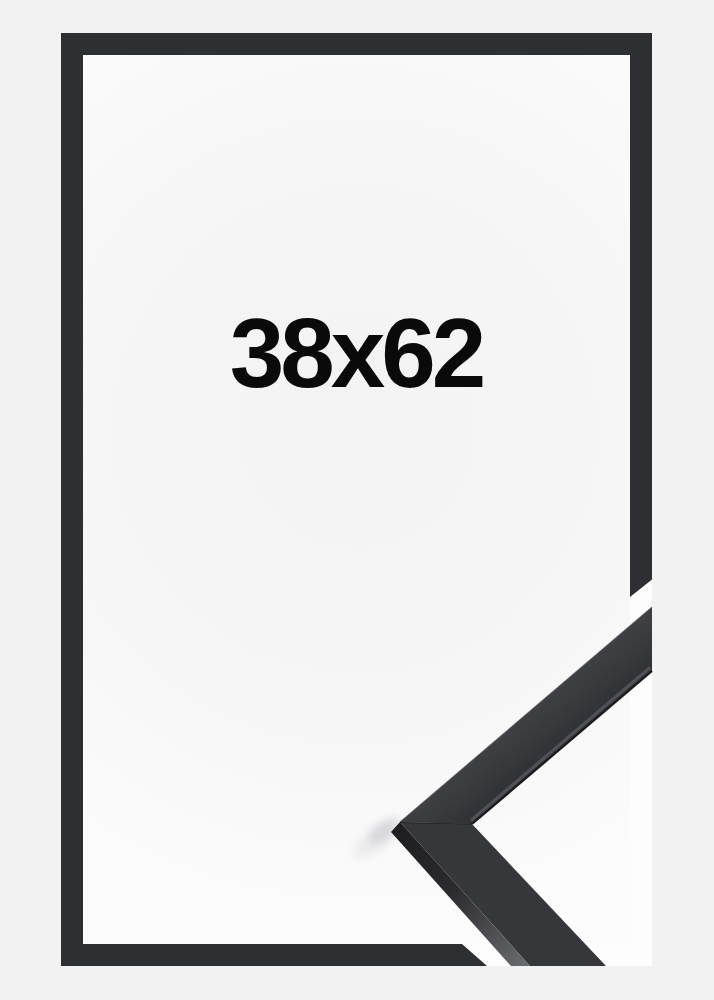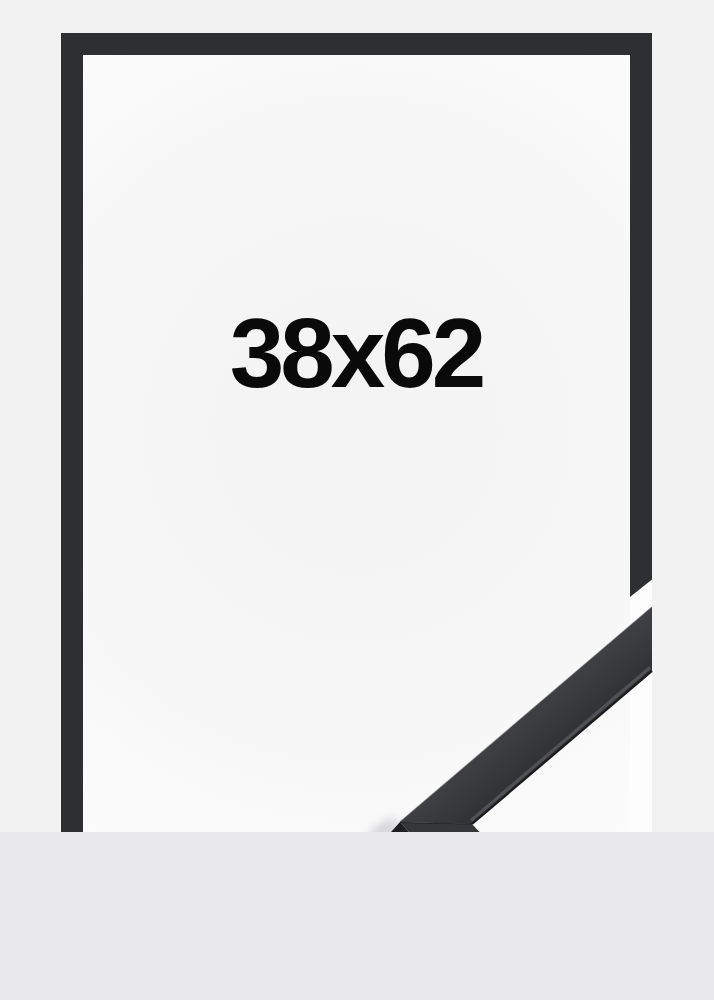--- a/index.html
+++ b/index.html
@@ -1,17 +1,17 @@
 <!DOCTYPE html>
 <html><head>
 <meta charset="utf-8">
 <style>
   html,body{margin:0;padding:0;background:#e8e8ea;}
   .stage{
-    width:714px;height:832px;position:relative;overflow:hidden;
+    width:714px;height:1000px;position:relative;overflow:hidden;
     font-family:"Liberation Sans", sans-serif;
   }
   .stage svg{display:block;width:714px;height:1000px;}
   .size-text{
     font-family:"Liberation Sans", sans-serif;
     font-weight:bold;
   }
 </style>
 </head>
 <body>

